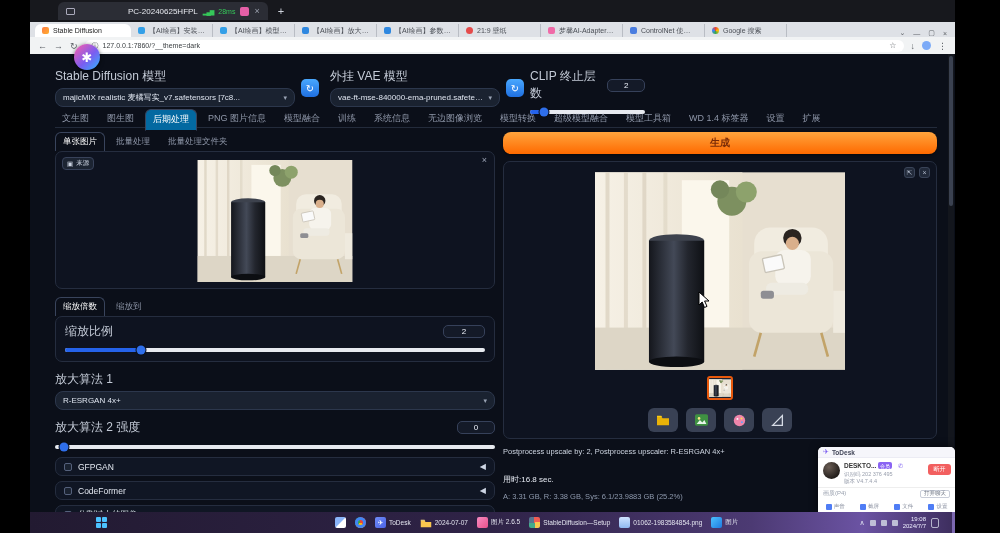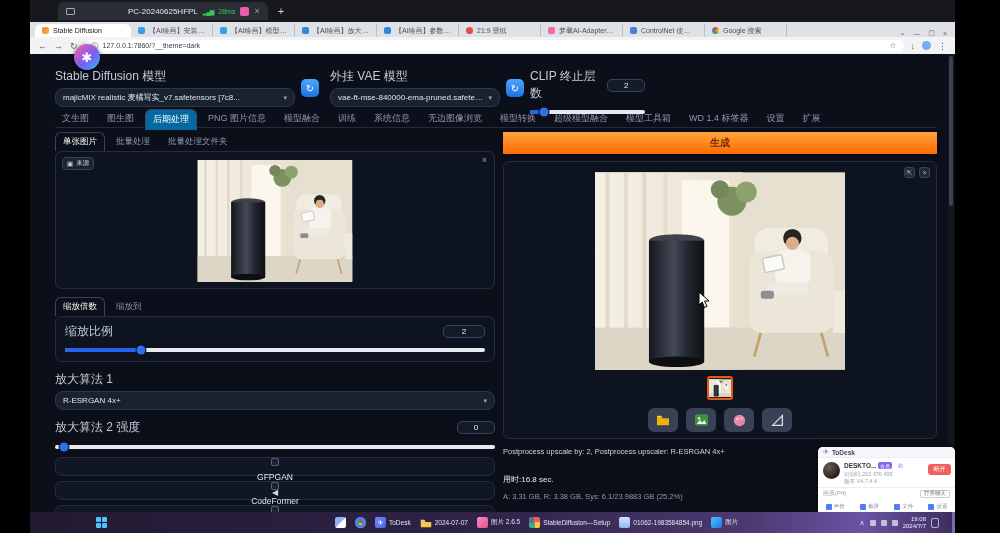--- a/index.html
+++ b/index.html
@@ -48,26 +48,26 @@
   .maintabs { position:absolute; left:25px; right:18px; top:55px; height:19px; display:flex; align-items:flex-start; gap:4px; border-bottom:1px solid #232b3b; }
   .mtab { font-size:9px; color:#8e96a8; padding:3px 7px 4px; white-space:nowrap; }
   .mtab.sel { color:#fff; border:1px solid #39445c; border-bottom:1px solid #0b0f19; border-radius:6px 6px 0 0; margin-bottom:-1px; background:#0369a1; }
 
   .subtabs { display:flex; gap:4px; align-items:flex-end; }
   .stab { font-size:8.5px; color:#8e96a8; padding:3px 7px; }
   .stab.sel { color:#fff; border:1px solid #39445c; border-bottom:none; border-radius:6px 6px 0 0; }
 
   .panelbox { border:1px solid #252d3f; border-radius:7px; background:#0e1320; position:relative; }
   .chip { position:absolute; left:6px; top:5px; display:flex; gap:3px; align-items:center; background:#1c2432; border:1px solid #38425a; border-radius:4px; padding:1px 4px; font-size:6.5px; color:#cdd5e3; }
-  .acc { height:19px; border:1px solid #252d3f; border-radius:7px; background:#101624; display:flex; align-items:center; gap:6px; padding:0 8px; margin-top:5px;flex-direction:column; }
+  .acc { height:19px; border:1px solid #252d3f; border-radius:7px; background:#101624; display:flex; align-items:center; gap:6px; padding:0 8px; margin-top:5px; }
   .acc .cb { width:8px; height:8px; border:1px solid #55617c; border-radius:2px; background:#1a2230; flex:none; }
   .acc .alabel { font-size:8.5px; color:#e2e7f0; flex:1; }
   .acc .tri { font-size:8px; color:#cdd5e3; }
 
-  .genbtn { height:22px; border-radius:0; background:linear-gradient(#ffa43d,#ff6a00); color:#7a2b07; font-weight:bold; font-size:10px; display:flex; align-items:center; justify-content:center; box-shadow:0 1px 3px rgba(0,0,0,.5); }
+  .genbtn { height:22px; border-radius:8px; background:linear-gradient(#ffa43d,#ff6a00); color:#7a2b07; font-weight:bold; font-size:10px; display:flex; align-items:center; justify-content:center; box-shadow:0 1px 3px rgba(0,0,0,.5); }
   .mini { width:11px; height:11px; background:#222a3a; border:1px solid #3a4458; border-radius:3px; color:#aeb7c8; font-size:7px; display:flex; align-items:center; justify-content:center; }
   .iconbtn { width:30px; height:24px; background:#394154; border-radius:6px; display:flex; align-items:center; justify-content:center; }
 
   .infotxt { font-size:7.5px; color:#cdd4e0; }
   .memtxt { font-size:7.5px; color:#8e99ad; }
 
   
   .sbar { position:absolute; right:1px; top:54px; bottom:21px; width:6px; background:#13161d; }
   .sbar .thumb { position:absolute; top:2px; left:1px; width:4px; height:150px; background:#3a4150; border-radius:2px; }
 

